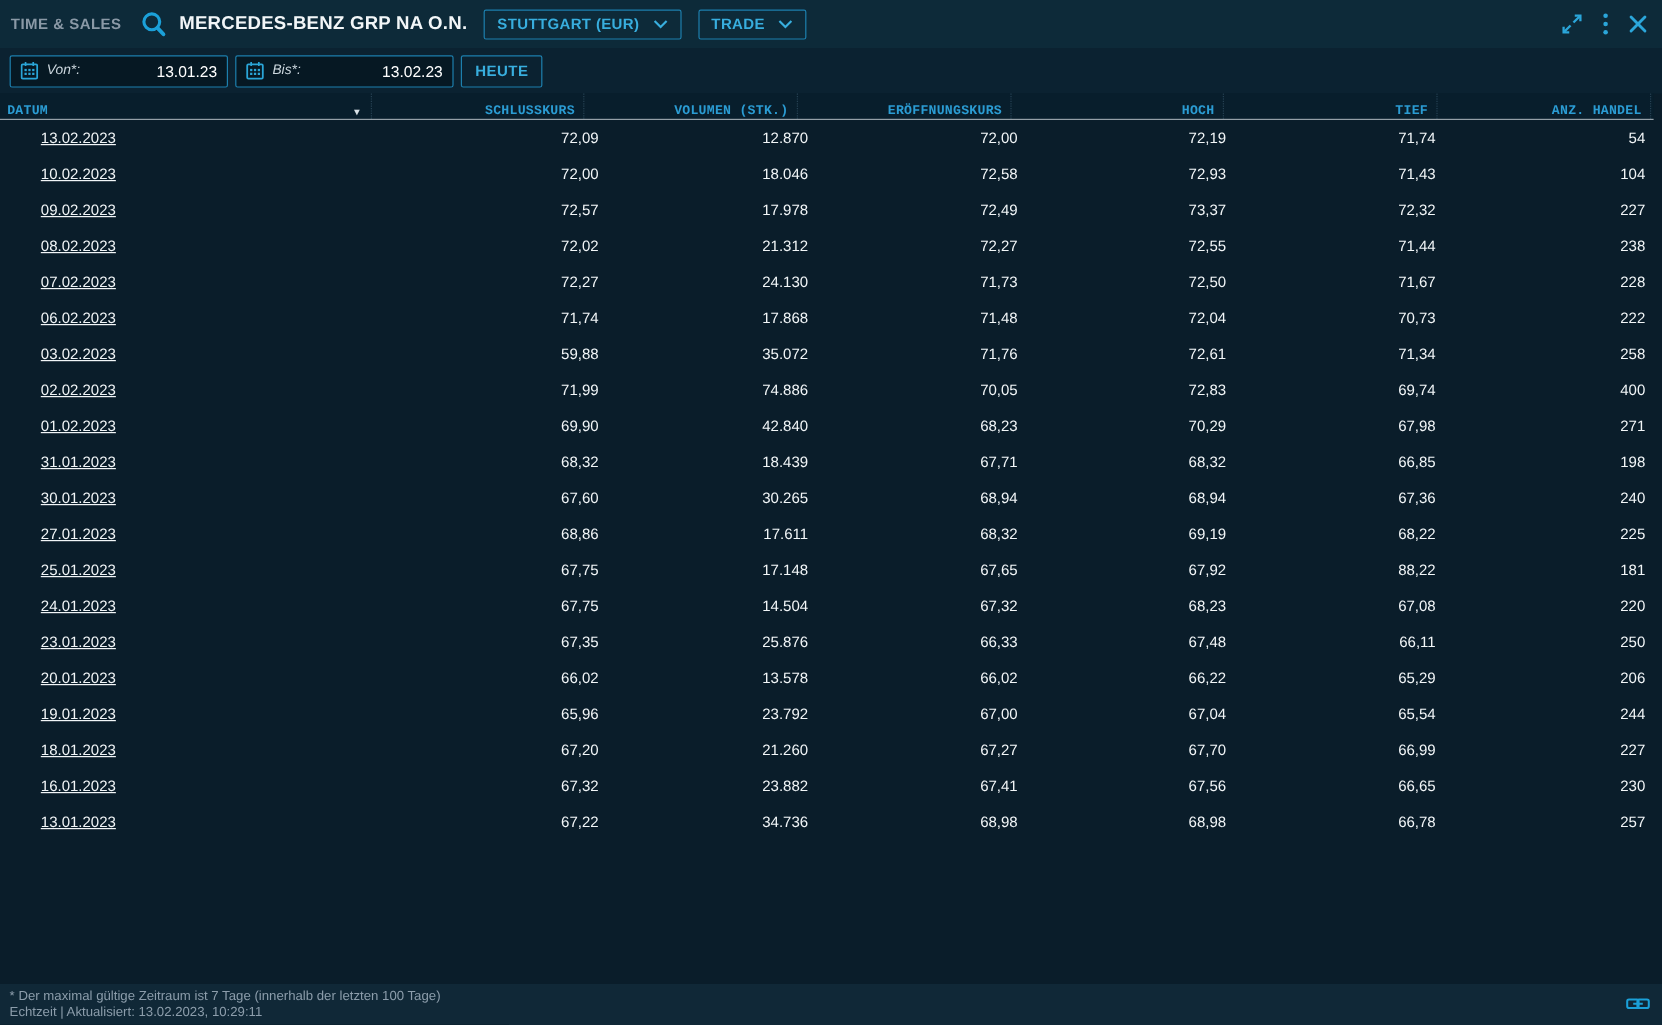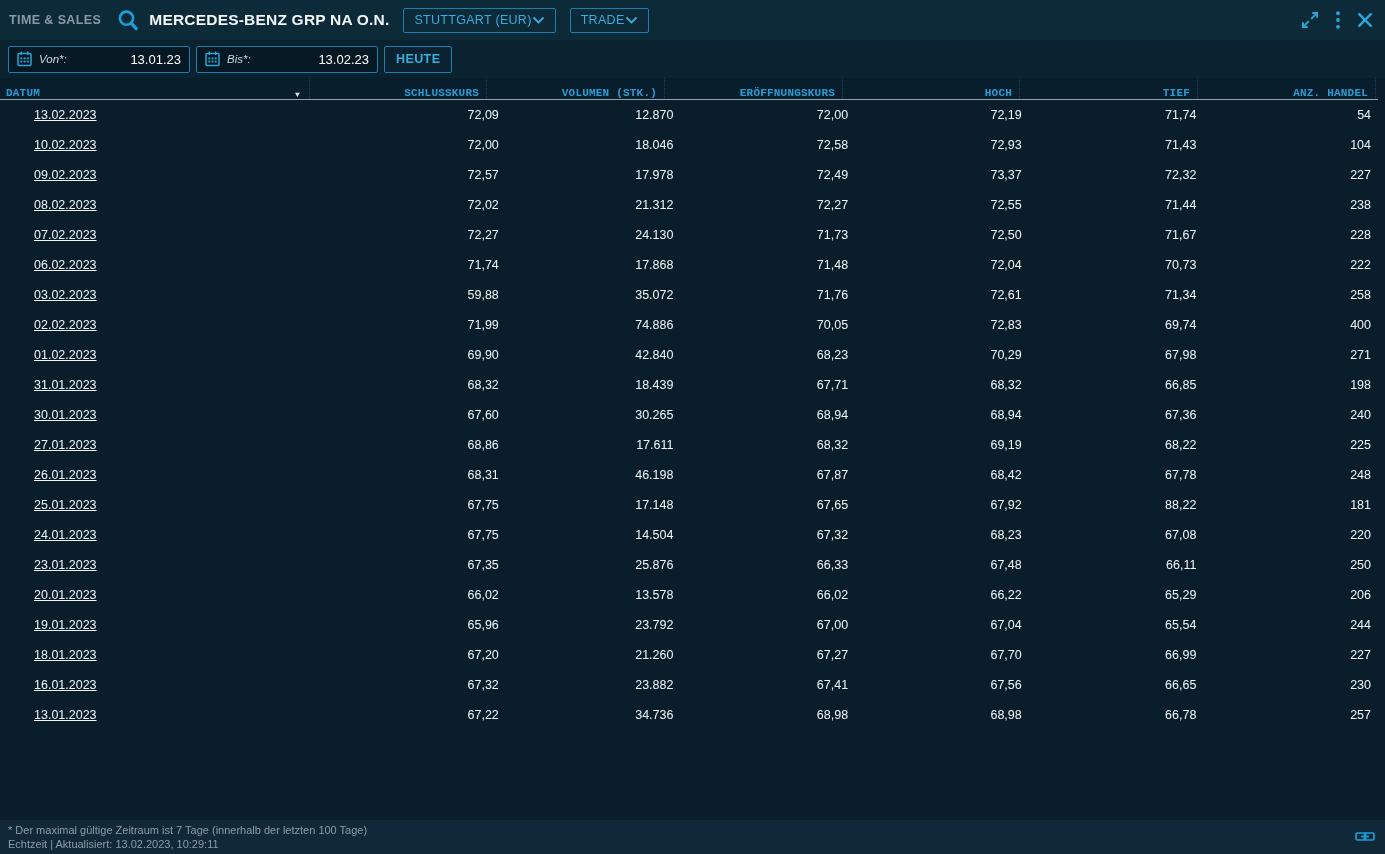--- a/index.html
+++ b/index.html
@@ -25,22 +25,22 @@
   
   .topbar{
     height:40px;background:var(--topbar-bg);
     display:flex;align-items:center;padding:0 11px 0 9px;
   }
   .app-title{color:#8a99a6;font-size:12.5px;font-weight:bold;letter-spacing:.4px;white-space:nowrap;}
   .search-btn{margin:0 9px 0 15px;display:flex;align-items:center;cursor:pointer;}
   .instrument{color:var(--white);font-size:15.5px;font-weight:bold;letter-spacing:.2px;white-space:nowrap;}
   .dd-btn{
     margin-left:14px;height:25px;border:1px solid var(--accent-border);border-radius:2px;
-    display:flex;align-items:center;padding:0 10px;
-    color:#38aede;font-weight:normal;font-size:12.5px;letter-spacing:.3px;
+    display:flex;align-items:center;gap:11px;padding:0 10px;
+    color:#38aede;font-weight:bold;font-size:12.5px;letter-spacing:.3px;
     background:transparent;cursor:pointer;white-space:nowrap;
   }
   .win-icons{margin-left:auto;display:flex;align-items:center;gap:15px;}
   .win-icons > span{display:flex;align-items:center;cursor:pointer;}
   
   .filterbar{
     height:38px;background:var(--filter-bg);
     display:flex;align-items:center;padding:0 8px;gap:6px;
   }
   .date-field{
@@ -301,29 +301,20 @@
     <div class="tr">
       <div class="td col0 td-date"><a class="date-link">27.01.2023</a></div>
       <div class="td col1">68,86</div>
       <div class="td col2">17.611</div>
       <div class="td col3">68,32</div>
       <div class="td col4">69,19</div>
       <div class="td col5">68,22</div>
       <div class="td col6">225</div>
     </div>
     <div class="tr">
-      <div class="td col0 td-date"><a class="date-link">26.01.2023</a></div>
-      <div class="td col1">68,31</div>
-      <div class="td col2">46.198</div>
-      <div class="td col3">67,87</div>
-      <div class="td col4">68,42</div>
-      <div class="td col5">67,78</div>
-      <div class="td col6">248</div>
-    </div>
-    <div class="tr">
       <div class="td col0 td-date"><a class="date-link">25.01.2023</a></div>
       <div class="td col1">67,75</div>
       <div class="td col2">17.148</div>
       <div class="td col3">67,65</div>
       <div class="td col4">67,92</div>
       <div class="td col5">88,22</div>
       <div class="td col6">181</div>
     </div>
     <div class="tr">
       <div class="td col0 td-date"><a class="date-link">24.01.2023</a></div>

